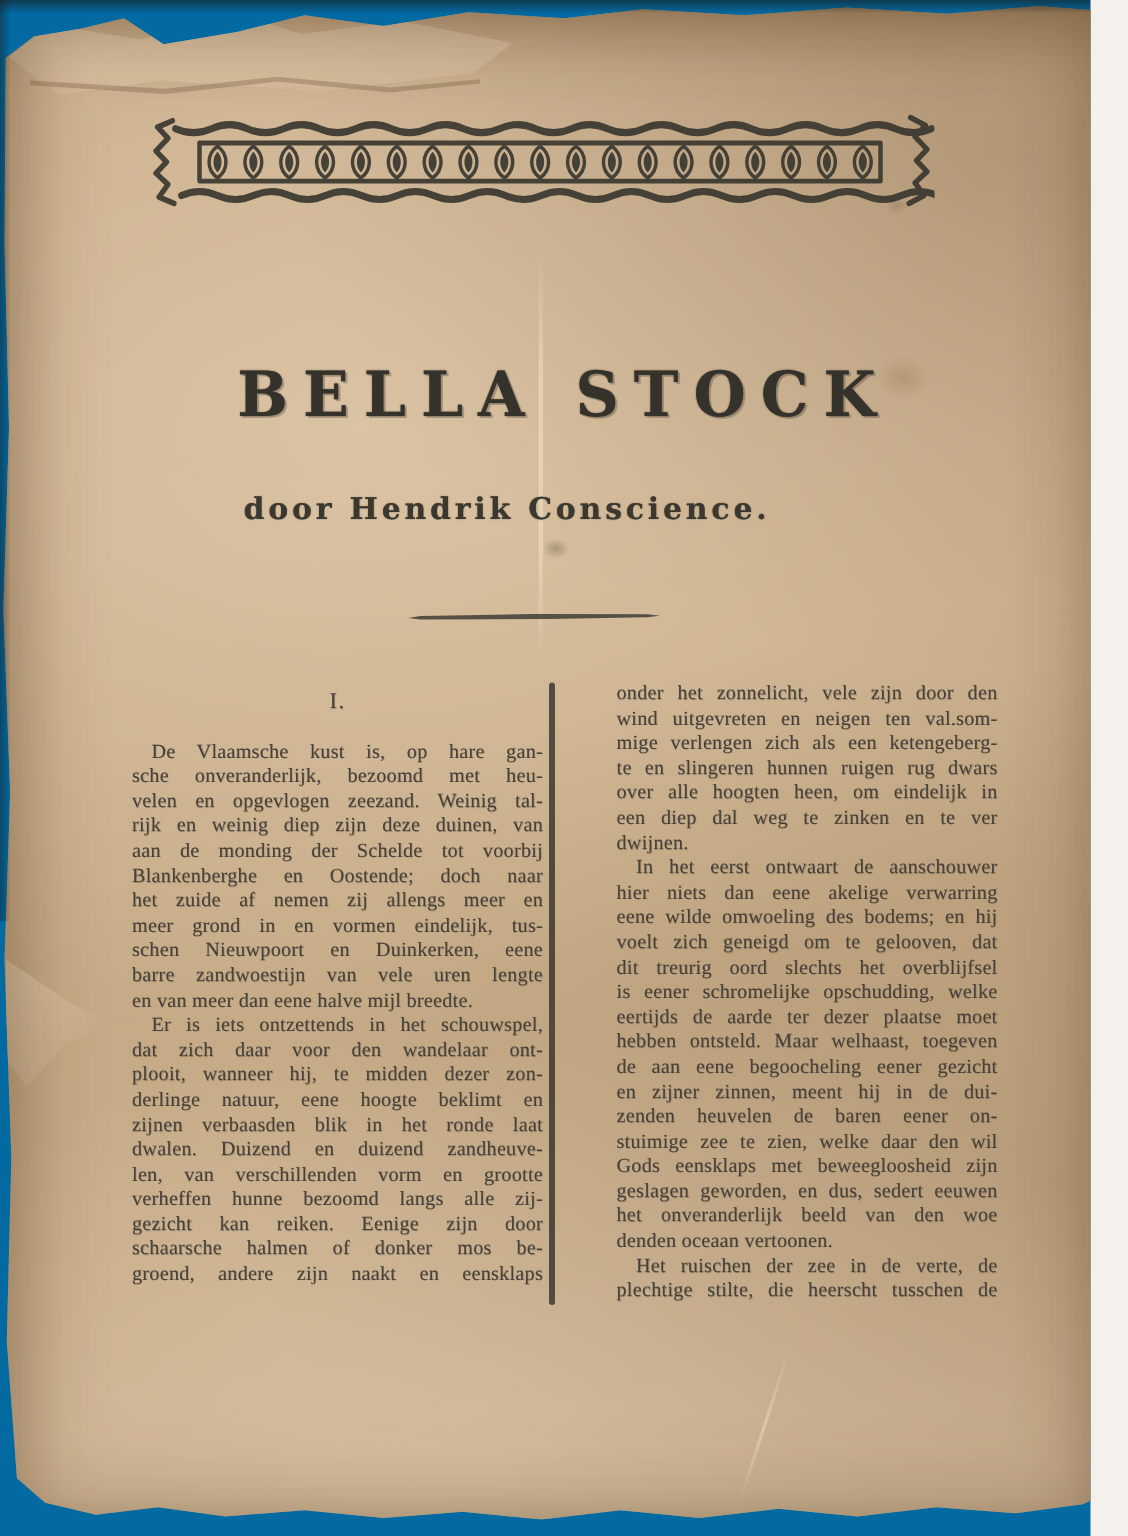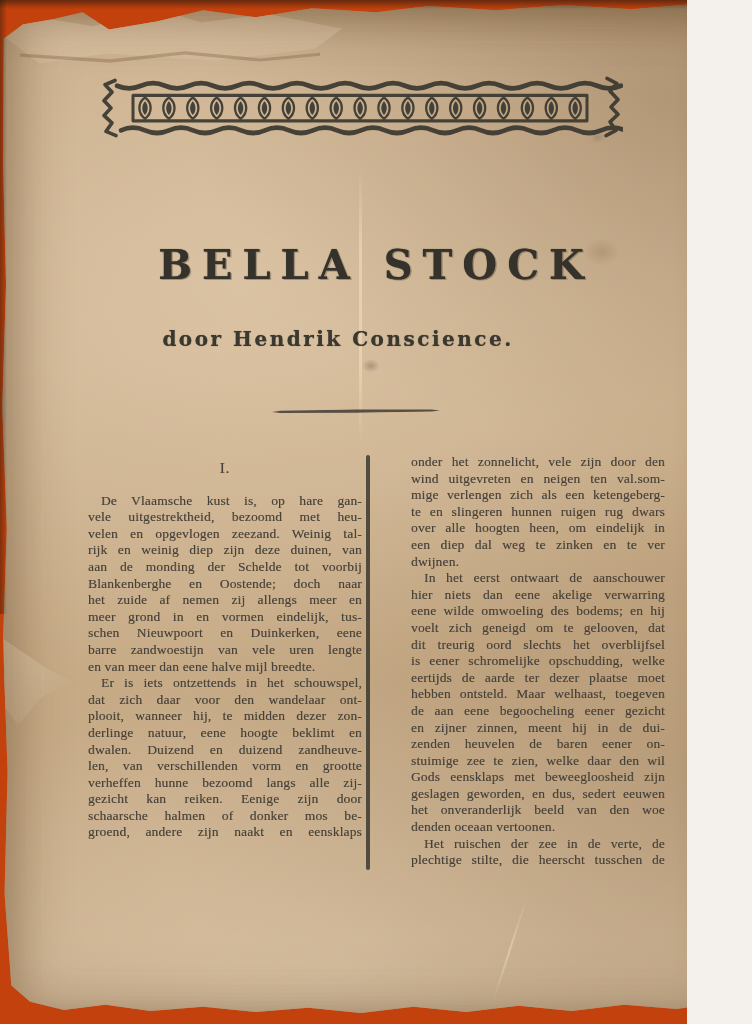--- a/index.html
+++ b/index.html
@@ -1,17 +1,17 @@
 <!DOCTYPE html>
 <html><head>
 <meta charset="utf-8">
 <style>
   html,body{margin:0;padding:0;}
   body{background:#f4f1ec;font-family:"Liberation Serif",serif;}
-  .scan{position:relative;width:687px;height:1024px;overflow:hidden;background:#c2410c;}
+  .scan{position:relative;width:687px;height:1024px;overflow:hidden;background:#0369a1;padding-left:40px;}
 
   
   .paper{
     position:absolute;left:0;top:0;width:752px;height:1016px;
     background:
       radial-gradient(26px 20px at 80% 24.8%, rgba(120,90,55,.22), transparent 70%),
       radial-gradient(12px 9px at 49.3% 36%, rgba(70,58,40,.30), transparent 75%),
       radial-gradient(10px 8px at 79.5% 13.5%, rgba(110,85,55,.25), transparent 75%),
       radial-gradient(900px 640px at 32% 28%, rgba(255,240,214,.30), transparent 65%),
       radial-gradient(760px 560px at 88% 10%, rgba(105,78,48,.28), transparent 62%),
@@ -170,36 +170,37 @@
 
     <div class="title">BELLA STOCK</div>
     <div class="byline">door Hendrik Conscience.</div>
     <div class="rule"></div>
 
     <div class="columns">
       <div class="col col-left" id="col-left">
         <div class="section-heading">I.</div>
       <div class="para">
             <div class="line indent">De Vlaamsche kust is, op hare gan-</div>
-            <div class="line">vele uitgestrektheid, bezoomd met heu-</div>
+            <div class="line">sche onveranderlijk, bezoomd met heu-</div>
             <div class="line">velen en opgevlogen zeezand. Weinig tal-</div>
             <div class="line">rijk en weinig diep zijn deze duinen, van</div>
             <div class="line">aan de monding der Schelde tot voorbij</div>
             <div class="line">Blankenberghe en Oostende; doch naar</div>
             <div class="line">het zuide af nemen zij allengs meer en</div>
             <div class="line">meer grond in en vormen eindelijk, tus-</div>
             <div class="line">schen Nieuwpoort en Duinkerken, eene</div>
             <div class="line">barre zandwoestijn van vele uren lengte</div>
             <div class="line end">en van meer dan eene halve mijl breedte.</div>
           </div>
           <div class="para">
             <div class="line indent">Er is iets ontzettends in het schouwspel,</div>
             <div class="line">dat zich daar voor den wandelaar ont-</div>
             <div class="line">plooit, wanneer hij, te midden dezer zon-</div>
             <div class="line">derlinge natuur, eene hoogte beklimt en</div>
+            <div class="line">zijnen verbaasden blik in het ronde laat</div>
             <div class="line">dwalen. Duizend en duizend zandheuve-</div>
             <div class="line">len, van verschillenden vorm en grootte</div>
             <div class="line">verheffen hunne bezoomd langs alle zij-</div>
             <div class="line">gezicht kan reiken. Eenige zijn door</div>
             <div class="line">schaarsche halmen of donker mos be-</div>
             <div class="line">groend, andere zijn naakt en eensklaps</div>
           </div>
         </div>
       <div class="col-divider"></div>
       <div class="col col-right" id="col-right">

